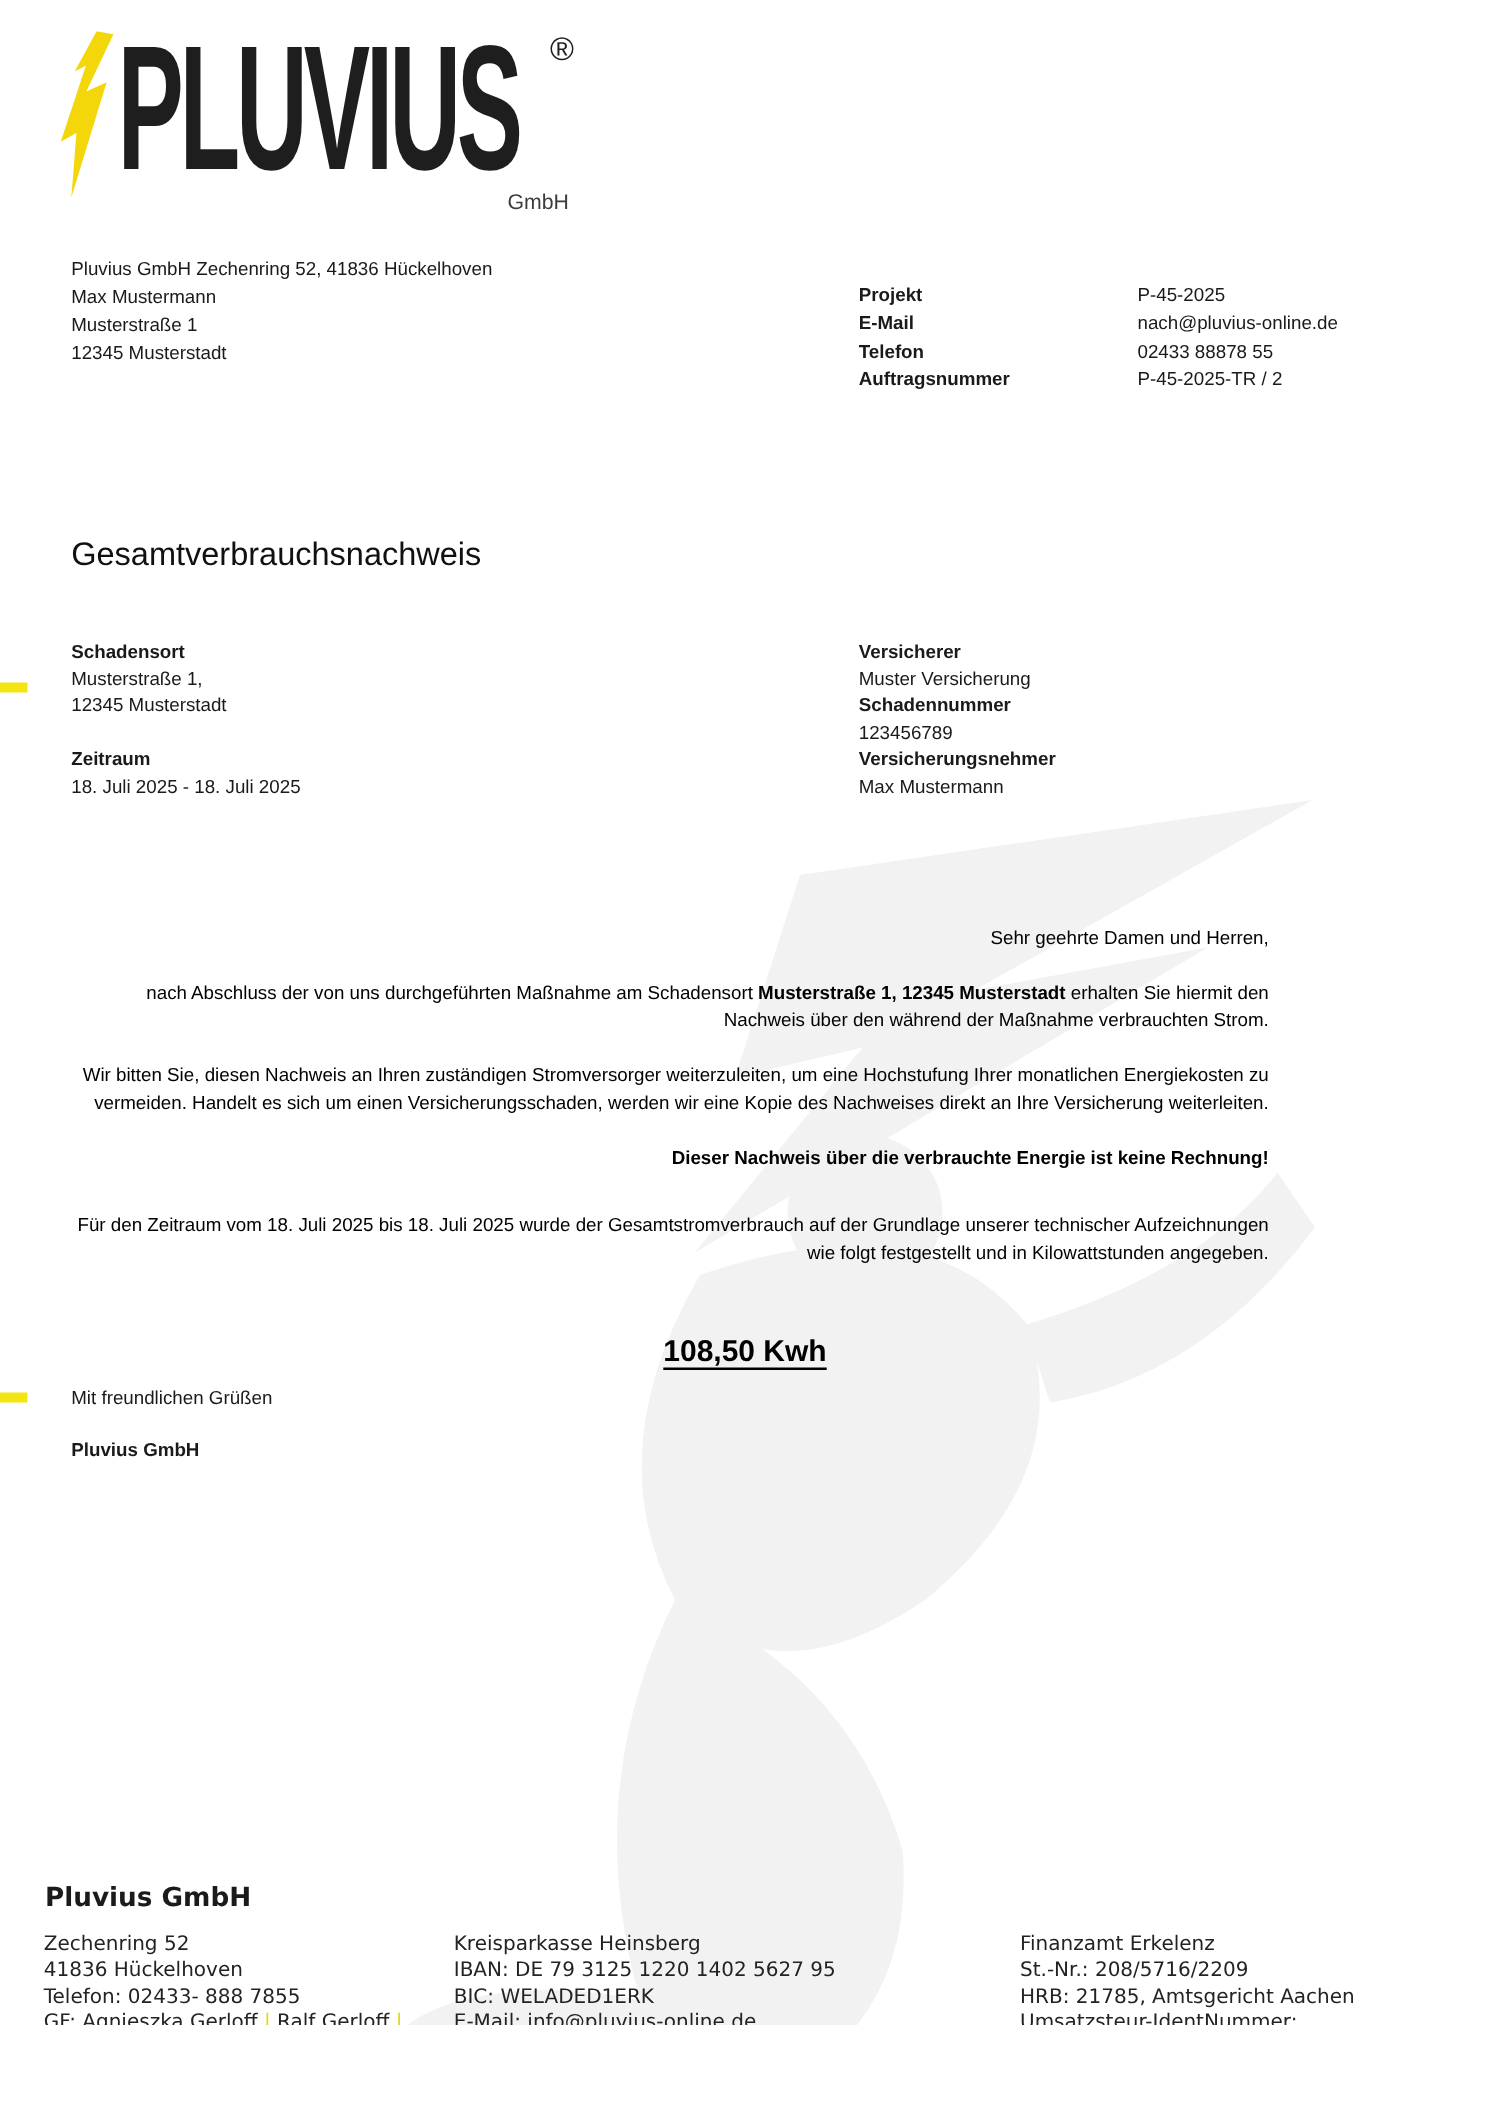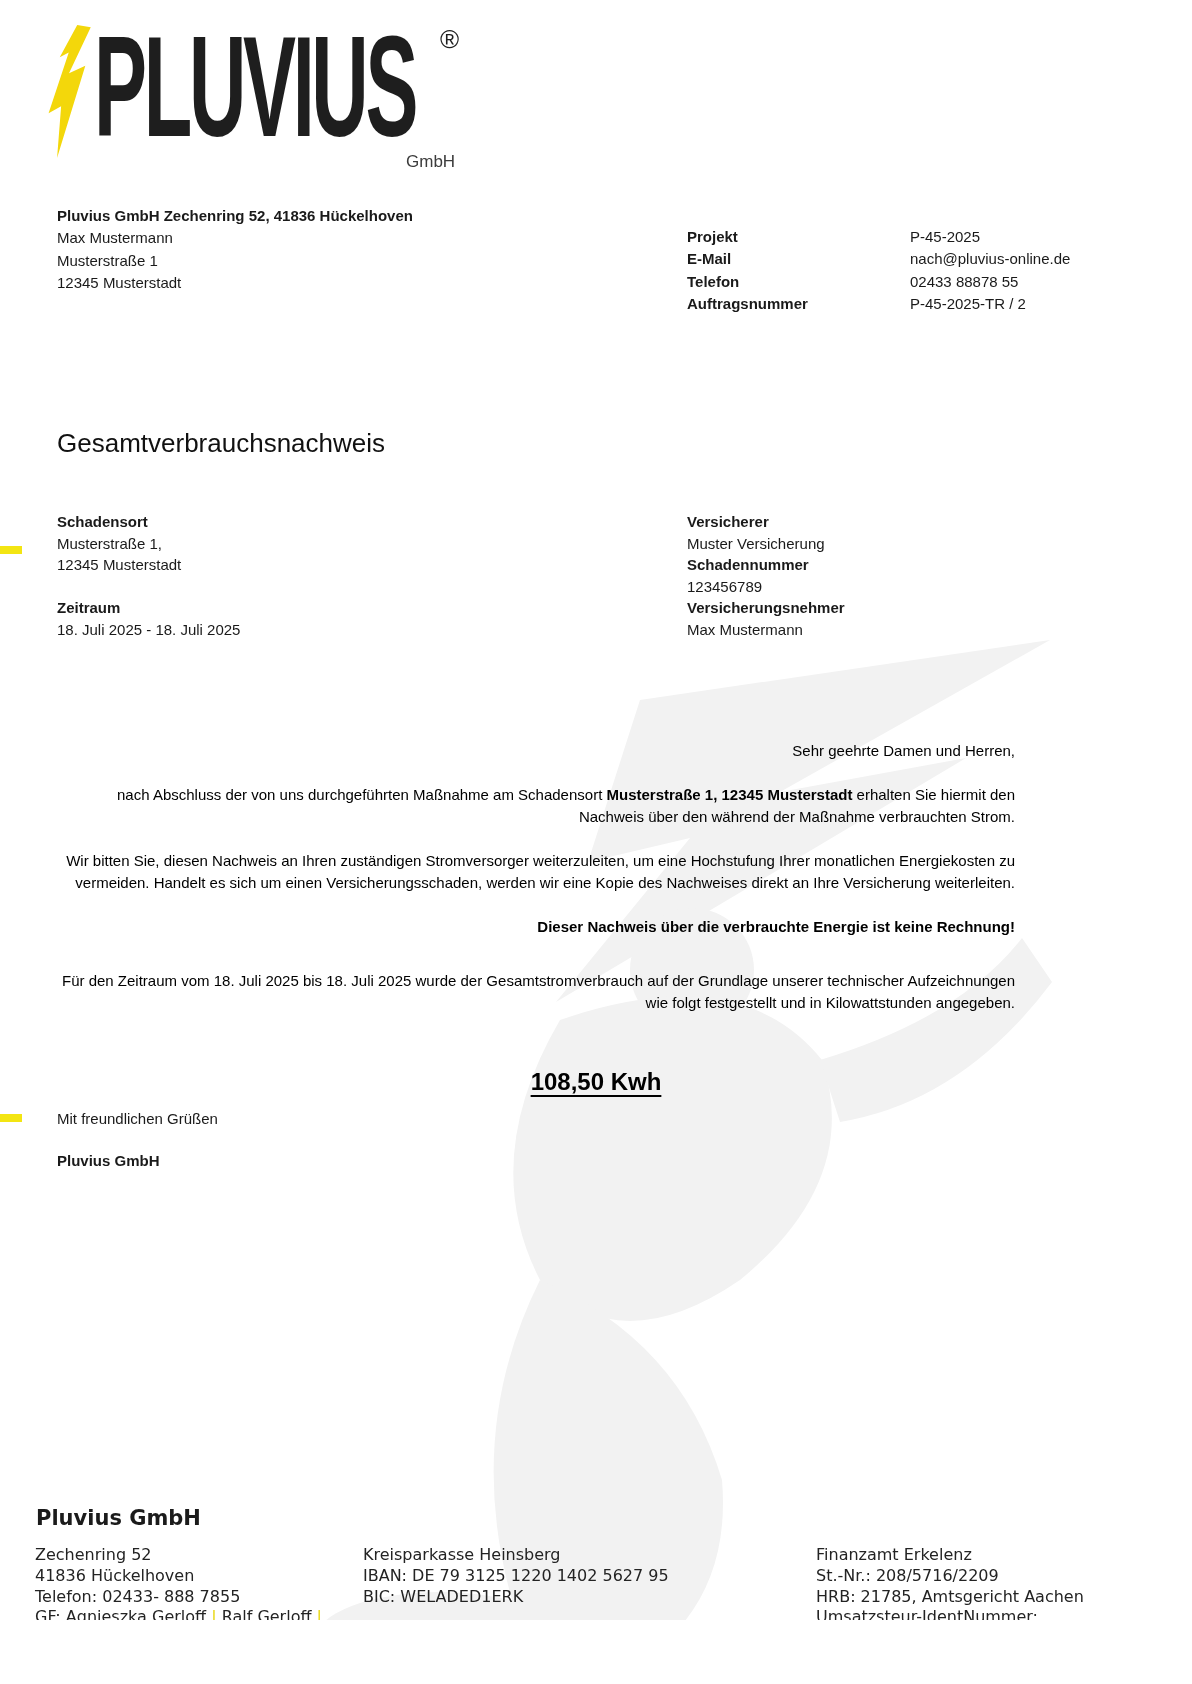--- a/index.html
+++ b/index.html
@@ -19,21 +19,21 @@
   .bolt { position:absolute; left:20px; top:18px; width:62px; height:132px; transform:rotate(-6deg); }
   .brand {
     position:absolute; left:74px; top:14px;
     font-size:142px; font-weight:bold; letter-spacing:-6px; line-height:130px;
     color:#1e1e1e; transform:scaleX(0.56); transform-origin:left top; white-space:nowrap;
   }
   .reg { position:absolute; left:420px; top:16px; font-size:26px; color:#1e1e1e; font-weight:normal; }
   .gmbh { position:absolute; left:386px; top:144px; font-size:17px; color:#3c3c3c; }
   
   .sender-block { position:absolute; left:57px; top:205px; font-size:15px; line-height:22.4px; }
-  .sender-line { font-weight:bold; }
+  .sender-line { font-weight:normal; }
   .meta-block { position:absolute; left:687px; top:226px; font-size:15px; line-height:22.4px; width:470px; }
   .meta-row { position:relative; height:22.4px; }
   .meta-label { font-weight:bold; }
   .meta-value { position:absolute; left:223px; top:0; font-weight:normal; }
   
   .doc-title { position:absolute; left:57px; top:428px; font-size:26px; font-weight:normal; color:#111; }
   
   .details-left  { position:absolute; left:57px;  top:511px; font-size:15px; line-height:21.6px; }
   .details-right { position:absolute; left:687px; top:511px; font-size:15px; line-height:21.6px; }
   .d-row { min-height:21.6px; }
@@ -160,20 +160,21 @@
       <div class="f-line">41836 Hückelhoven</div>
       <div class="f-line">Telefon: 02433- 888 7855</div>
       <div class="f-line"><span>GF: Agnieszka Gerloff</span> <span class="pipe">|</span> <span>Ralf Gerloff</span> <span class="pipe">|</span></div>
       <div class="f-line">Stefan Kranen</div>
     </div>
 
     <div class="f-col f-col2 footer">
       <div class="f-line">Kreisparkasse Heinsberg</div>
       <div class="f-line">IBAN: DE 79 3125 1220 1402 5627 95</div>
       <div class="f-line">BIC: WELADED1ERK</div>
+      <div class="f-line">E-Mail: info@pluvius-online.de</div>
     </div>
 
     <div class="f-col f-col3 footer">
       <div class="f-line">Finanzamt Erkelenz</div>
       <div class="f-line">St.-Nr.: 208/5716/2209</div>
       <div class="f-line">HRB: 21785, Amtsgericht Aachen</div>
       <div class="f-line">Umsatzsteur-IdentNummer:</div>
       <div class="f-line">DE363473292</div>
     </div>
 

